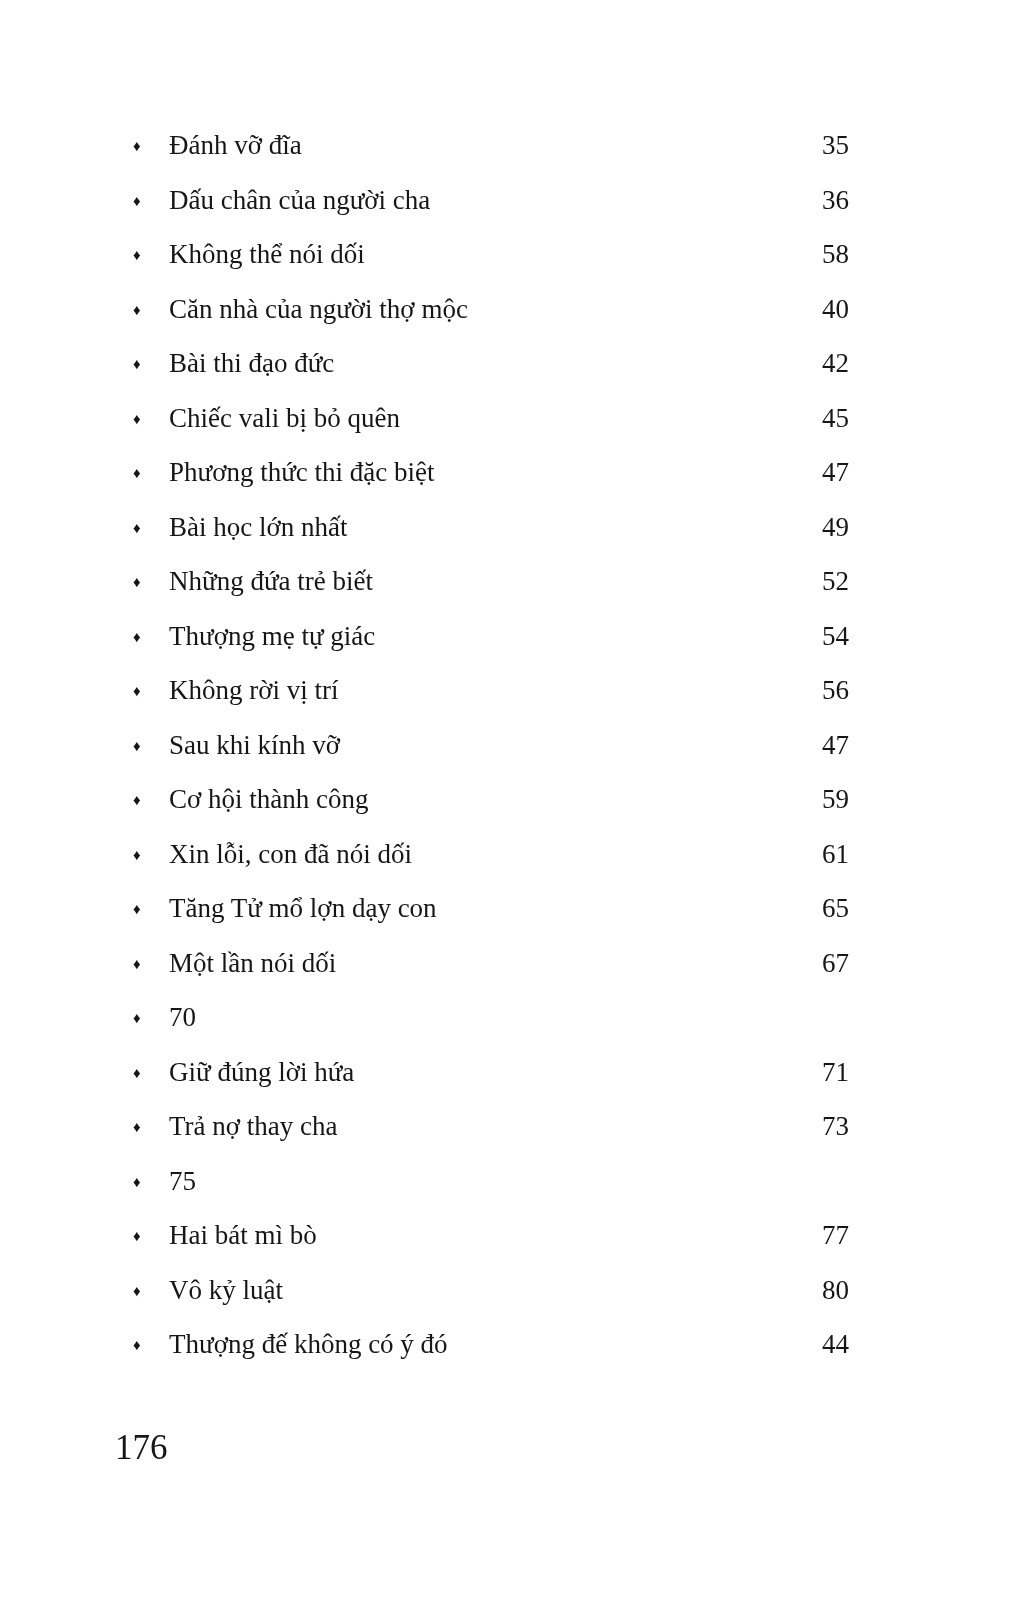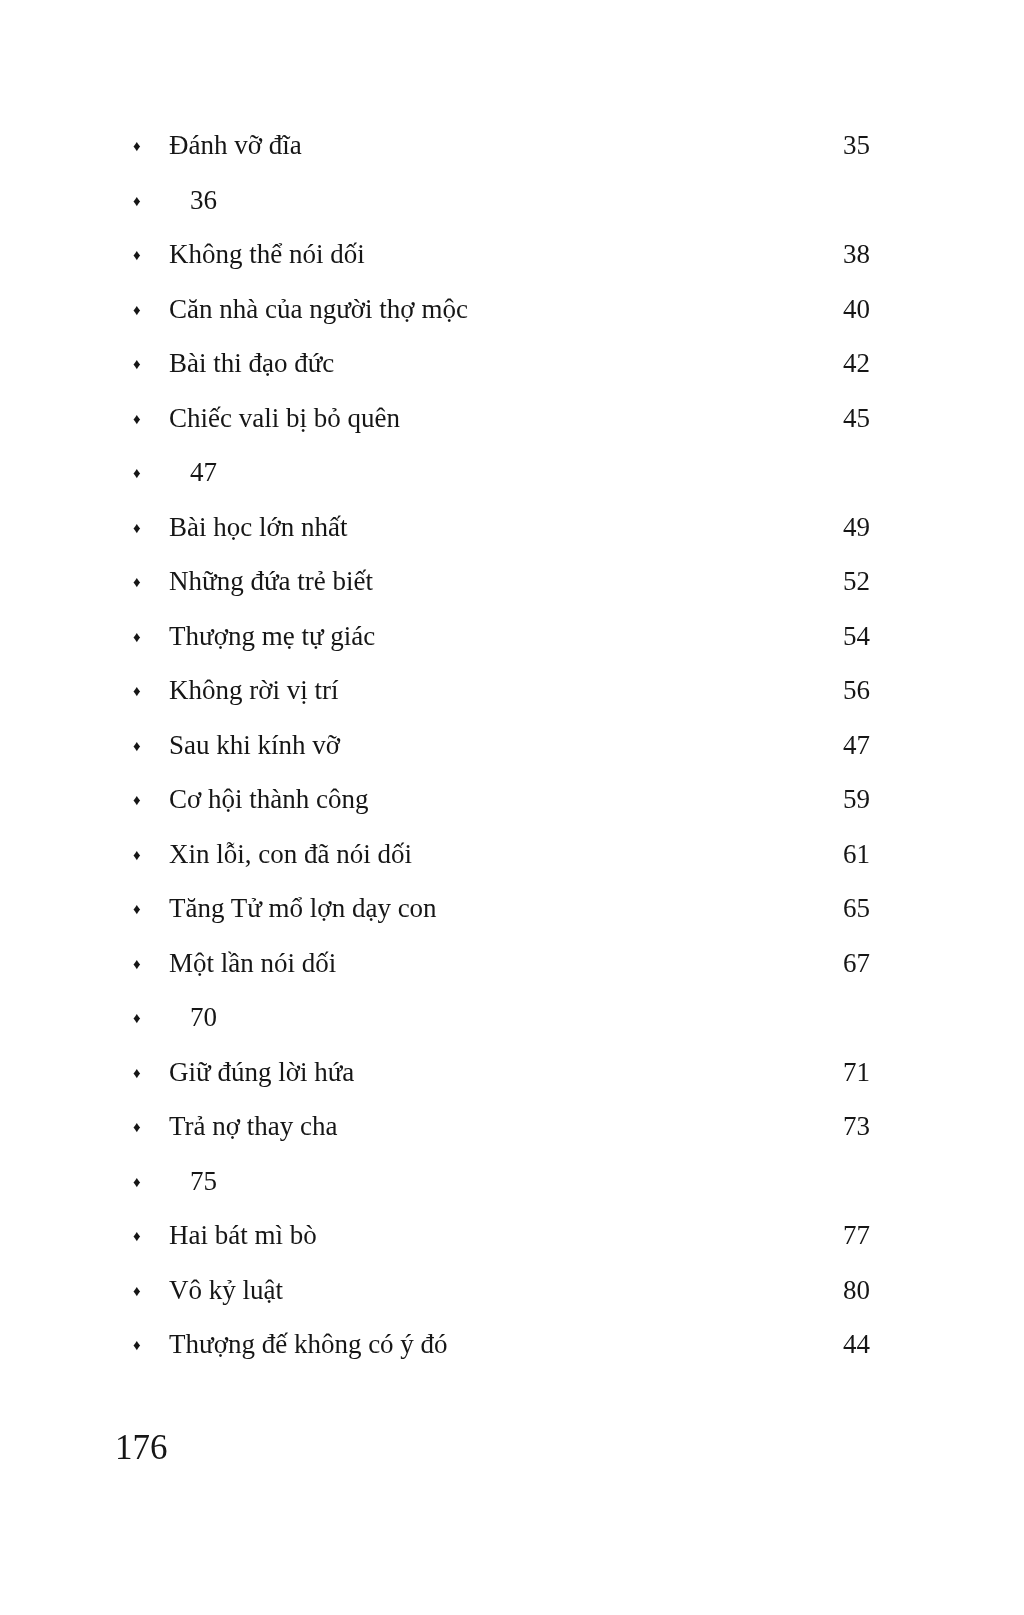--- a/index.html
+++ b/index.html
@@ -37,21 +37,21 @@
     position: relative;
     top: 1px;
   }
   .title {
     flex: 1 1 auto;
     white-space: nowrap;
     overflow: hidden;
   }
   .pagenum {
     flex: 0 0 auto;
-    text-align: right;
+    text-align: left;
     min-width: 48px;
   }
   .footer-page-number {
     position: absolute;
     left: 115px;
     top: 1428px;
     font-size: 35px;
   }
 </style>
 </head>
@@ -60,27 +60,28 @@
 <div class="page">
   <div class="toc-list" id="toc-list">
   <div class="toc-row">
     <span class="bullet">♦</span>
     <span class="title">Đánh vỡ đĩa</span>
     <span class="pagenum">35</span>
   </div>
 
   <div class="toc-row">
     <span class="bullet">♦</span>
+    <span class="title">Dấu chân của người cha</span>
     <span class="pagenum">36</span>
   </div>
 
   <div class="toc-row">
     <span class="bullet">♦</span>
     <span class="title">Không thể nói dối</span>
-    <span class="pagenum">38</span>
+    <span class="pagenum">58</span>
   </div>
 
   <div class="toc-row">
     <span class="bullet">♦</span>
     <span class="title">Căn nhà của người thợ mộc</span>
     <span class="pagenum">40</span>
   </div>
 
   <div class="toc-row">
     <span class="bullet">♦</span>
@@ -89,20 +90,21 @@
   </div>
 
   <div class="toc-row">
     <span class="bullet">♦</span>
     <span class="title">Chiếc vali bị bỏ quên</span>
     <span class="pagenum">45</span>
   </div>
 
   <div class="toc-row">
     <span class="bullet">♦</span>
+    <span class="title">Phương thức thi đặc biệt</span>
     <span class="pagenum">47</span>
   </div>
 
   <div class="toc-row">
     <span class="bullet">♦</span>
     <span class="title">Bài học lớn nhất</span>
     <span class="pagenum">49</span>
   </div>
 
   <div class="toc-row">

